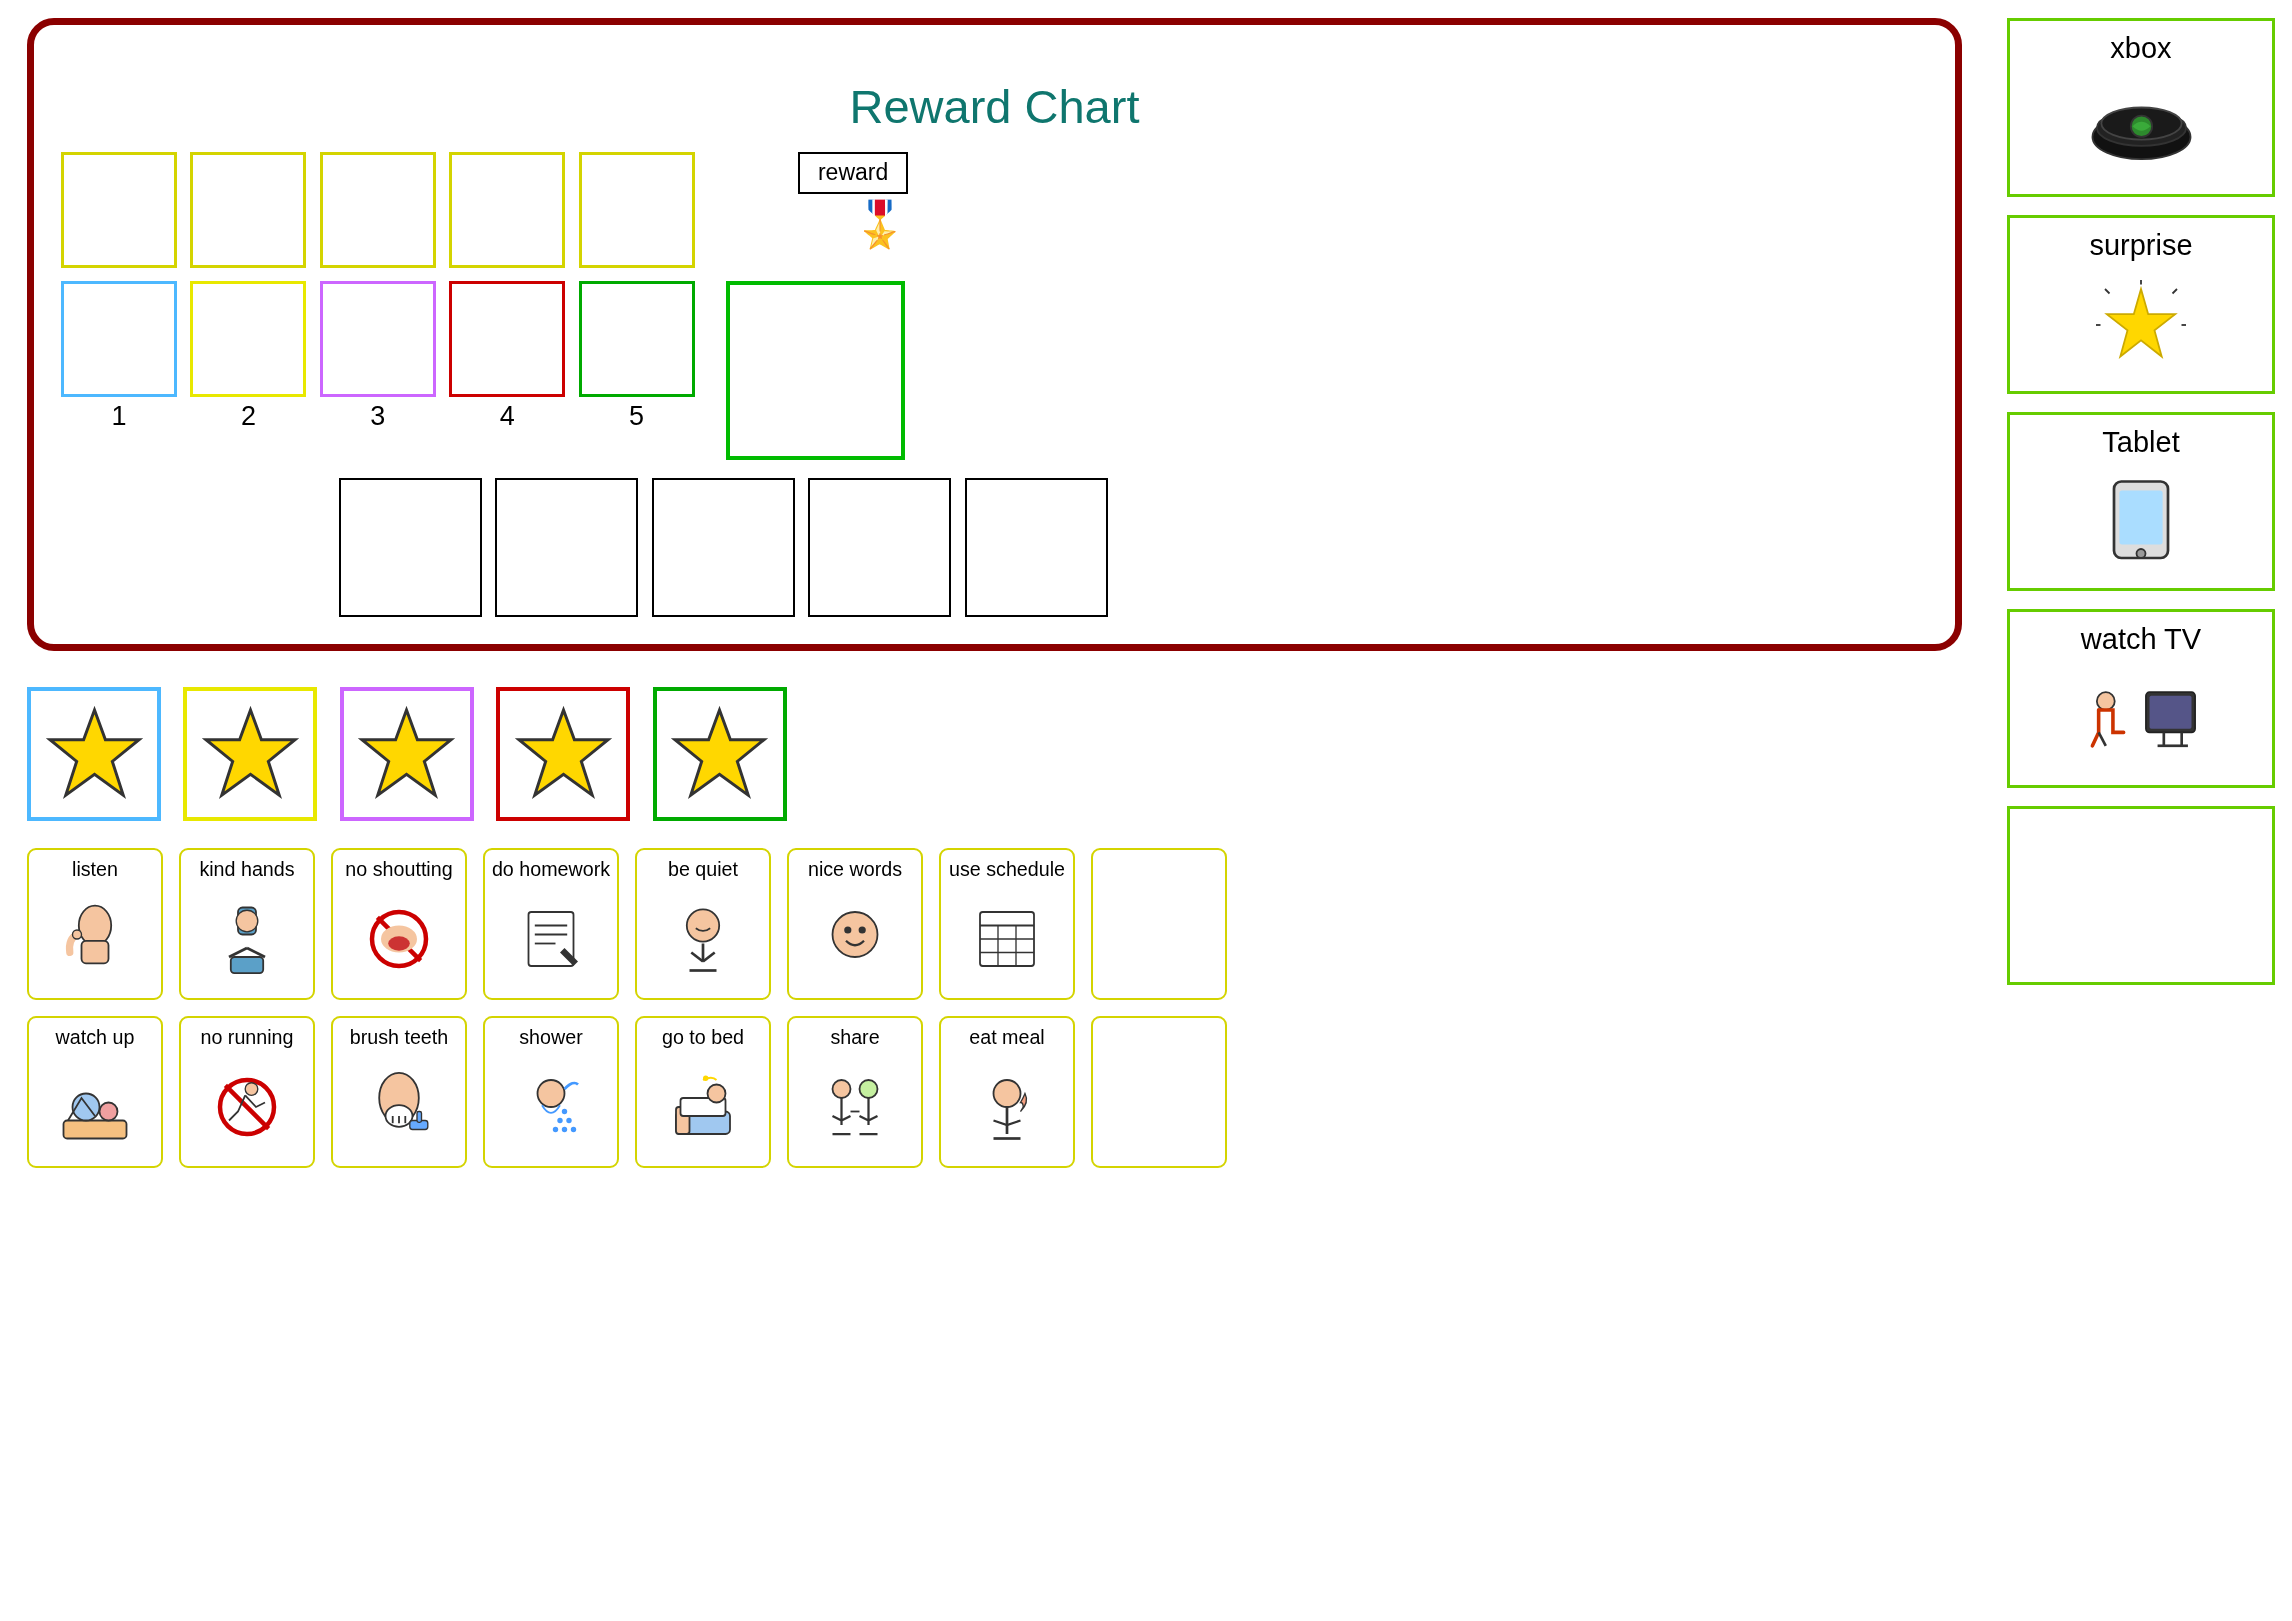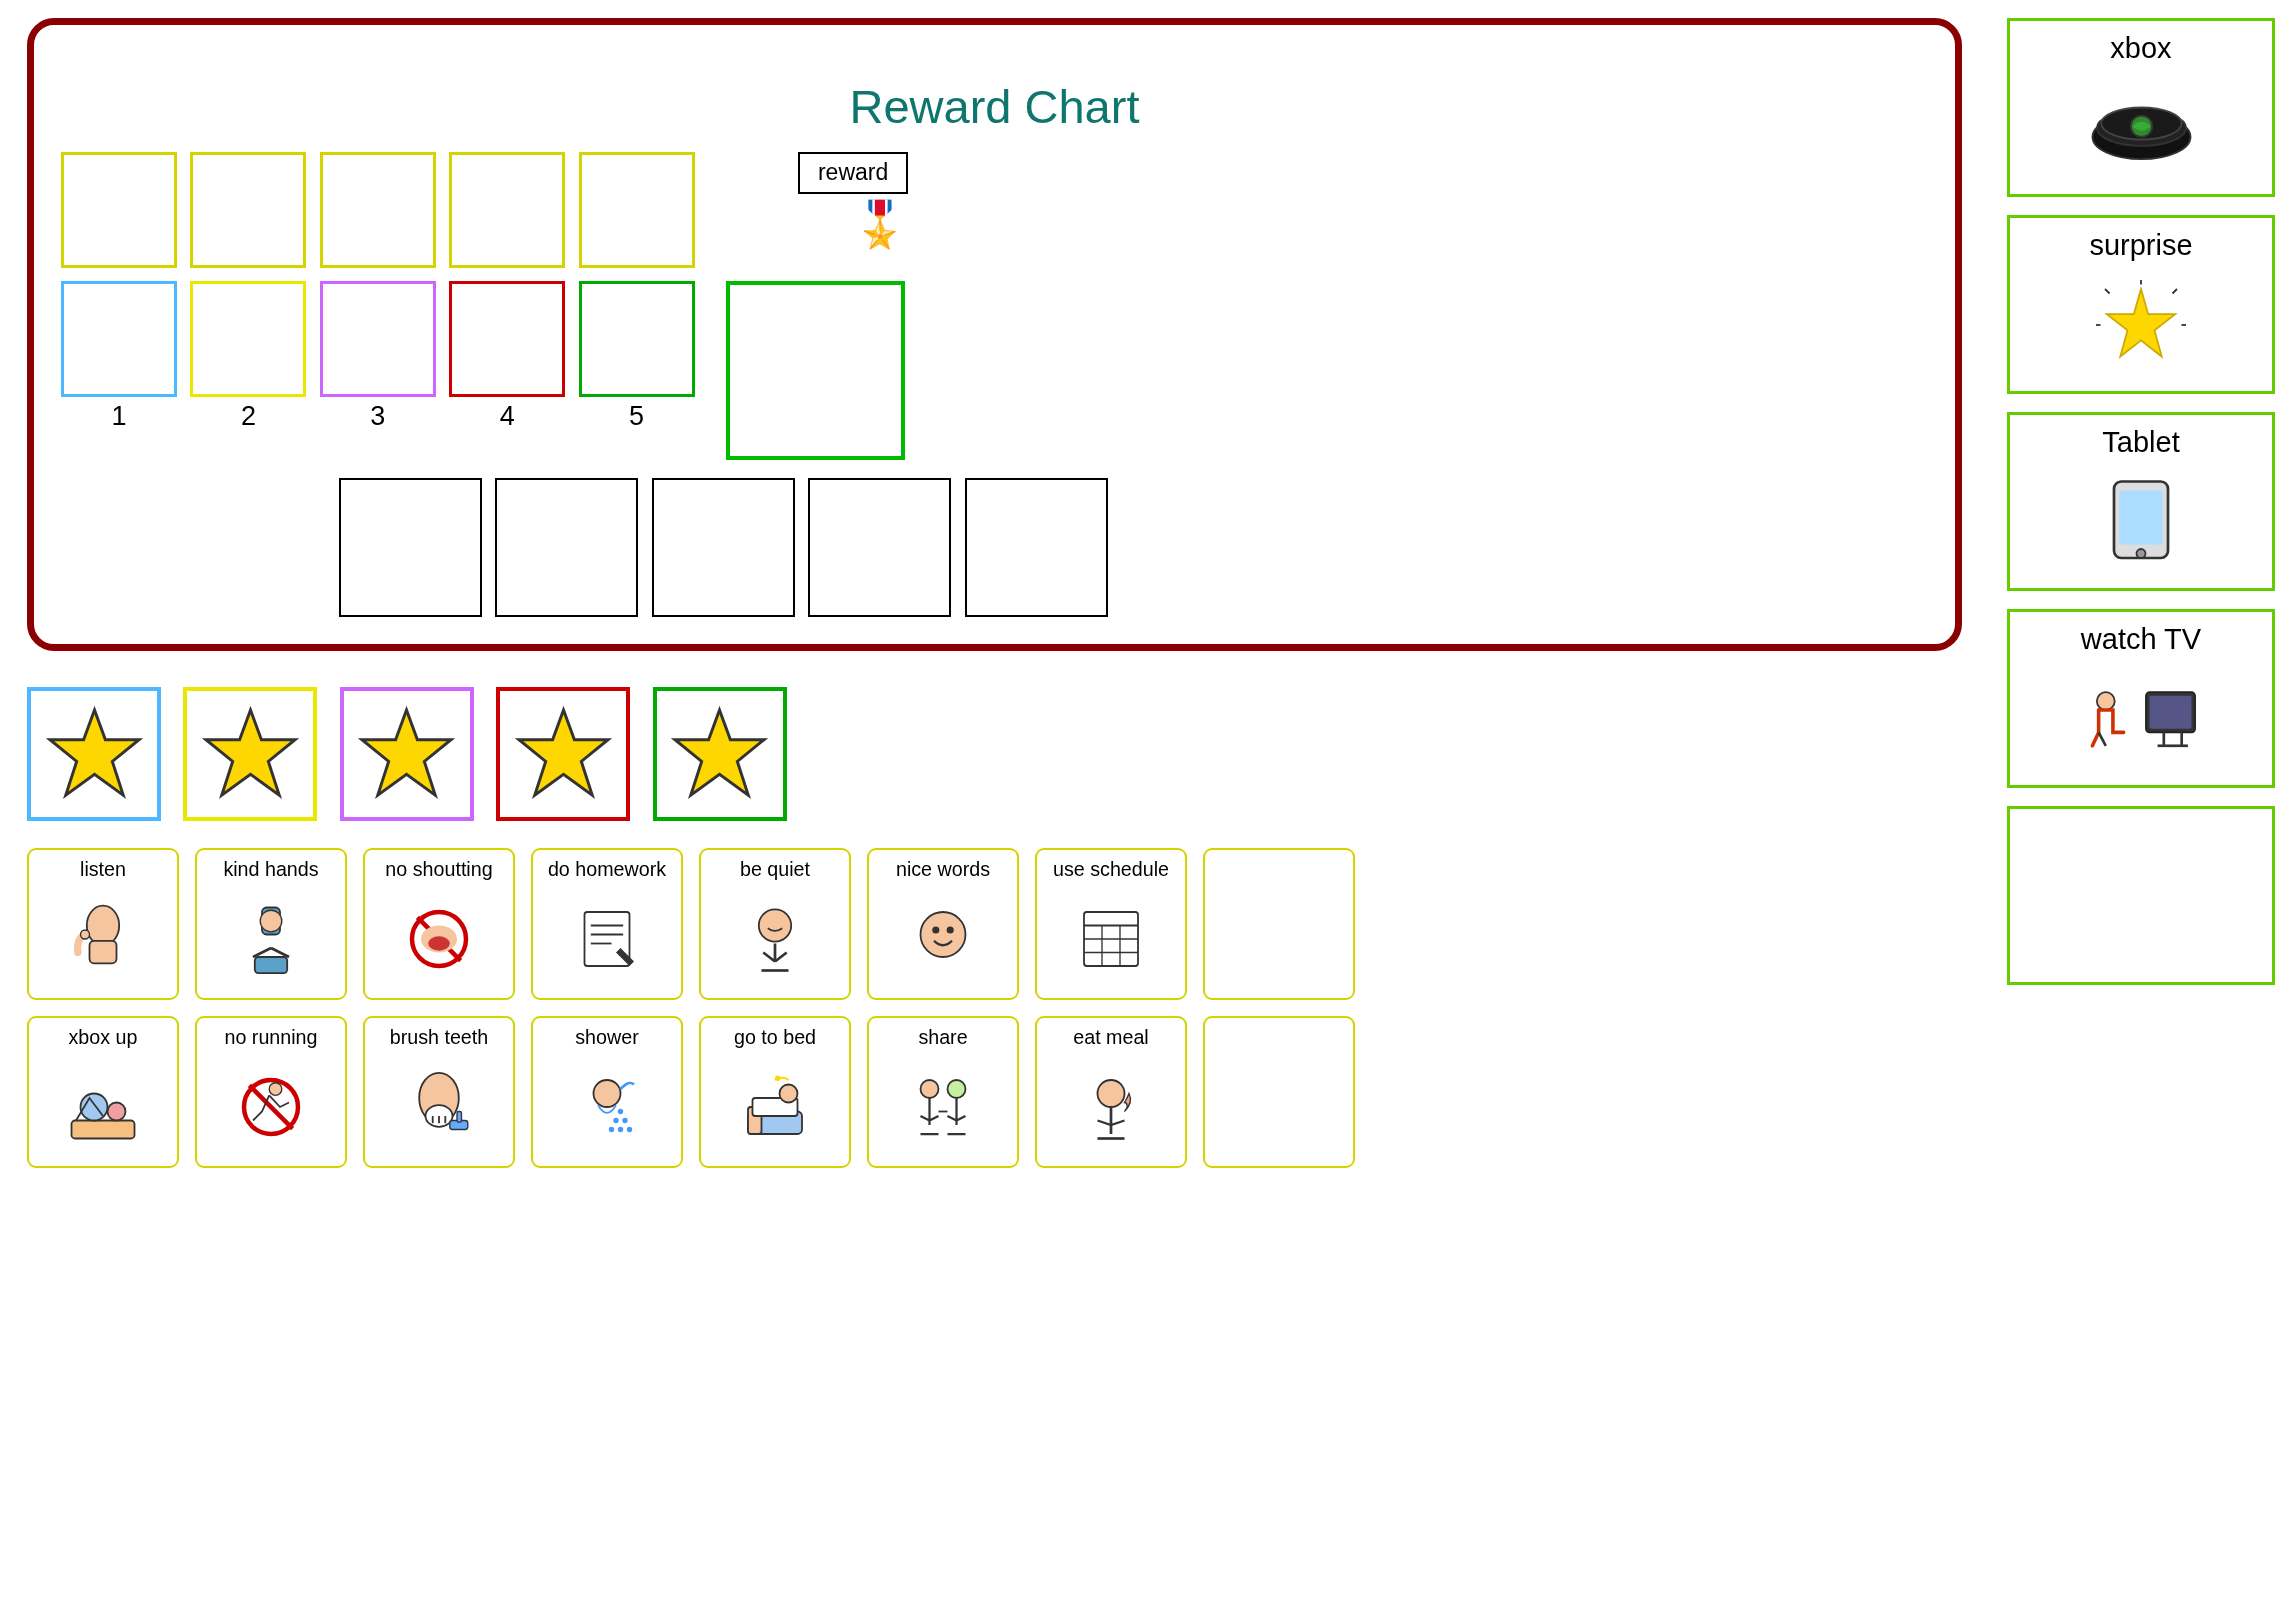--- a/index.html
+++ b/index.html
@@ -135,21 +135,21 @@
     }
 
     .activity-row {
       display: flex;
       gap: 16px;
     }
 
     .activity-card {
       border: 2.7px solid #d4d400;
       border-radius: 9px;
-      width: 152px;
+      width: 136px;
       min-height: 152px;
       display: flex;
       flex-direction: column;
       align-items: center;
       padding: 7.2px 4.5px 4.5px 4.5px;
       background: #fff;
     }
 
     .activity-label {
       font-size: 19.7px;
@@ -384,21 +384,21 @@
               </svg>
           </div>
         </div>
         <div class="activity-card">
           <div class="activity-label"></div>
         </div>
       </div>
 
       <div class="activity-row">
         <div class="activity-card">
-          <div class="activity-label">xbox up</div>
+          <div class="activity-label">watch up</div>
           <div class="activity-icon">
             <svg viewBox="0 0 80 80">
                 <rect x="5" y="55" width="70" height="20" rx="4" fill="#f5c080" stroke="#333" stroke-width="2"></rect>
                 <circle cx="30" cy="40" r="15" fill="#a0c8f0" stroke="#333" stroke-width="2"></circle>
                 <circle cx="55" cy="45" r="10" fill="#f0a0a0" stroke="#333" stroke-width="2"></circle>
                 <path d="M 10 55 L 25 30 L 40 50" stroke="#333" stroke-width="2" fill="none"></path>
               </svg>
           </div>
         </div>
         <div class="activity-card">

